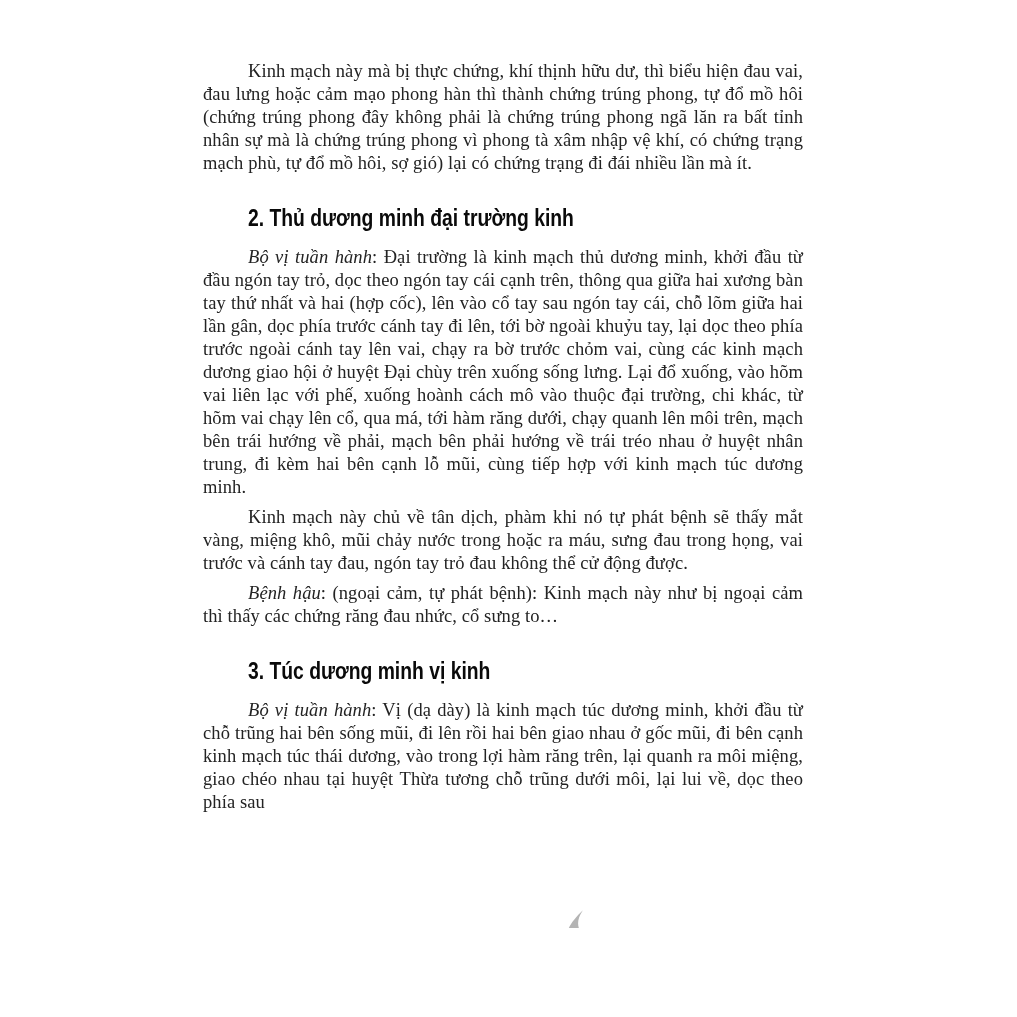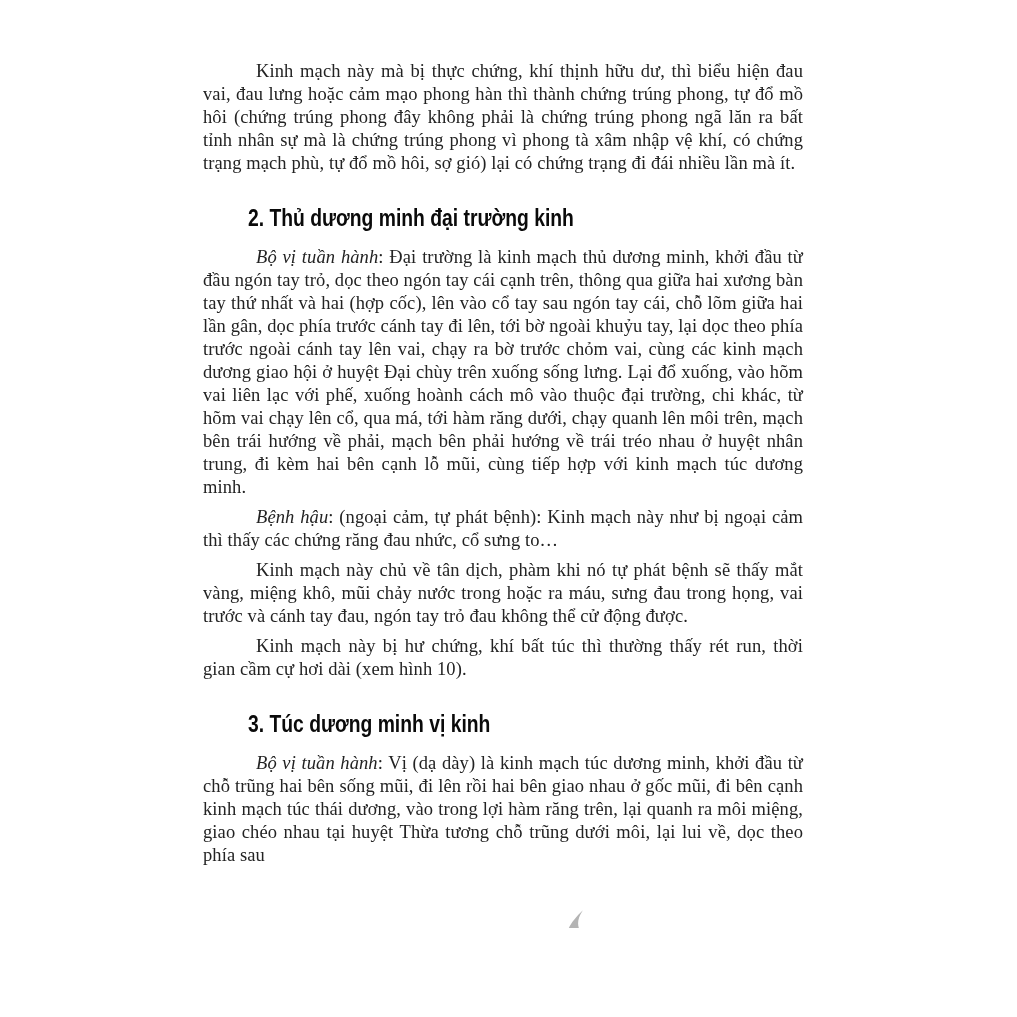--- a/index.html
+++ b/index.html
@@ -25,21 +25,20 @@
   .para {
     margin: 0 0 7px 0;
     font-size: 18.5px;
     line-height: 23px;
     text-align: justify;
     text-indent: 45px;
     letter-spacing: 0.1px;
   }
   .para .lead {
     font-style: italic;
-    margin-left: 8px;
   }
   .heading {
     margin: 30px 0 15px 45px;
     font-family: "Liberation Sans", "DejaVu Sans", sans-serif;
     font-weight: 700;
     font-size: 23px;
     line-height: 26px;
     color: var(--heading-text, #0a0a0a);
     transform: scaleX(0.84);
     transform-origin: 0 50%;
@@ -101,26 +100,25 @@
 
   <main class="content-column">
 
     <p class="para"><i class="lead"></i><span>Kinh mạch này mà bị thực chứng, khí thịnh hữu dư, thì biểu hiện đau vai, đau lưng hoặc cảm mạo phong hàn thì thành chứng trúng phong, tự đổ mồ hôi (chứng trúng phong đây không phải là chứng trúng phong ngã lăn ra bất tỉnh nhân sự mà là chứng trúng phong vì phong tà xâm nhập vệ khí, có chứng trạng mạch phù, tự đổ mồ hôi, sợ gió) lại có chứng trạng đi đái nhiều lần mà ít.</span></p>
 
 
     <h2 class="heading">2. Thủ dương minh đại trường kinh</h2>
 
     <p class="para"><i class="lead">Bộ vị tuần hành</i><span>: Đại trường là kinh mạch thủ dương minh, khởi đầu từ đầu ngón tay trỏ, dọc theo ngón tay cái cạnh trên, thông qua giữa hai xương bàn tay thứ nhất và hai (hợp cốc), lên vào cổ tay sau ngón tay cái, chỗ lõm giữa hai lần gân, dọc phía trước cánh tay đi lên, tới bờ ngoài khuỷu tay, lại dọc theo phía trước ngoài cánh tay lên vai, chạy ra bờ trước chỏm vai, cùng các kinh mạch dương giao hội ở huyệt Đại chùy trên xuống sống lưng. Lại đổ xuống, vào hõm vai liên lạc với phế, xuống hoành cách mô vào thuộc đại trường, chi khác, từ hõm vai chạy lên cổ, qua má, tới hàm răng dưới, chạy quanh lên môi trên, mạch bên trái hướng về phải, mạch bên phải hướng về trái tréo nhau ở huyệt nhân trung, đi kèm hai bên cạnh lỗ mũi, cùng tiếp hợp với kinh mạch túc dương minh.</span></p>
 
+    <p class="para"><i class="lead"></i><span>Kinh mạch này chủ về tân dịch, phàm khi nó tự phát bệnh sẽ thấy mắt vàng, miệng khô, mũi chảy nước trong hoặc ra máu, sưng đau trong họng, vai trước và cánh tay đau, ngón tay trỏ đau không thể cử động được.</span></p>
+
     <p class="para"><i class="lead">Bệnh hậu</i><span>: (ngoại cảm, tự phát bệnh): Kinh mạch này như bị ngoại cảm thì thấy các chứng răng đau nhức, cổ sưng to…</span></p>
 
-    <p class="para"><i class="lead"></i><span>Kinh mạch này chủ về tân dịch, phàm khi nó tự phát bệnh sẽ thấy mắt vàng, miệng khô, mũi chảy nước trong hoặc ra máu, sưng đau trong họng, vai trước và cánh tay đau, ngón tay trỏ đau không thể cử động được.</span></p>
 
-
-    <p class="para"><i class="lead"></i><span>Kinh mạch này bị hư chứng, khí bất túc thì thường thấy rét run, thời gian cầm cự hơi dài (xem hình 10).</span></p>
 
     <h2 class="heading">3. Túc dương minh vị kinh</h2>
 
     <p class="para"><i class="lead">Bộ vị tuần hành</i><span>: Vị (dạ dày) là kinh mạch túc dương minh, khởi đầu từ chỗ trũng hai bên sống mũi, đi lên rồi hai bên giao nhau ở gốc mũi, đi bên cạnh kinh mạch túc thái dương, vào trong lợi hàm răng trên, lại quanh ra môi miệng, giao chéo nhau tại huyệt Thừa tương chỗ trũng dưới môi, lại lui về, dọc theo phía sau</span></p>
 
   </main>
 
   <footer class="footer">
     <div class="footer-bar">
       <span class="page-num">120</span>

